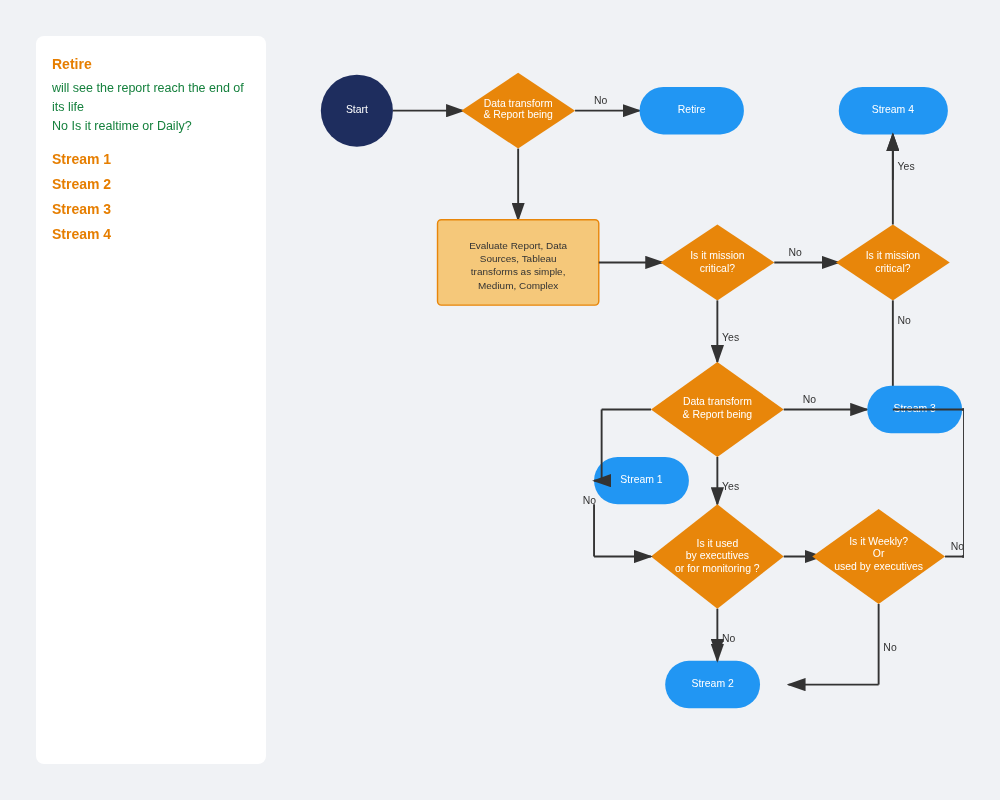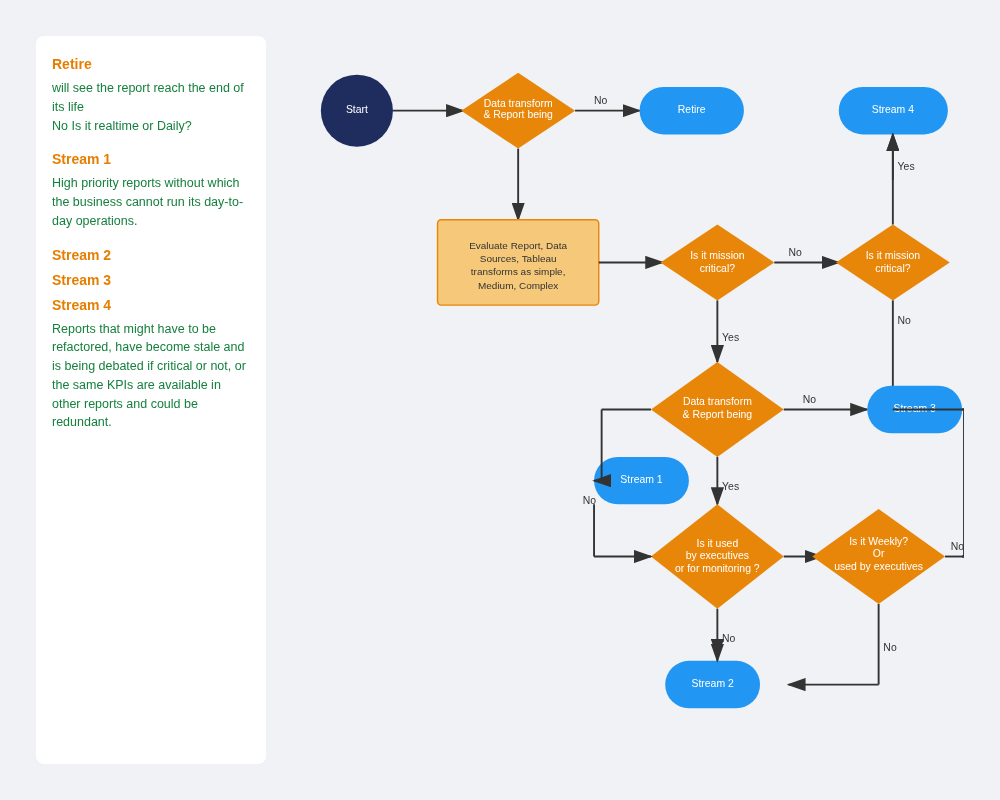--- a/index.html
+++ b/index.html
@@ -106,28 +106,26 @@
 </head>
 <body>
 
 <div class="main-container">
 
   <div class="legend-panel">
     <div class="legend-title">Retire</div>
     <div class="legend-desc">will see the report reach the end of its life<br>No Is it realtime or Daily?</div>
 
     <div class="legend-title">Stream 1</div>
-    <div class="legend-desc">High priority reports without which the business cannot run its day-to-day operations.</div>
 
     <div class="legend-title">Stream 2</div>
 
     <div class="legend-title">Stream 3</div>
 
     <div class="legend-title">Stream 4</div>
-    <div class="legend-desc">Reports that might have to be refactored, have become stale and is being debated if critical or not, or the same KPIs are available in other reports and could be redundant.</div>
   </div>
 
   <div class="flowchart-area">
     <svg class="flowchart" viewBox="0 0 720 760">
       <defs>
         <marker id="arrowhead" markerWidth="10" markerHeight="7" refX="9" refY="3.5" orient="auto">
           <polygon points="0 0, 10 3.5, 0 7" fill="#333"></polygon>
         </marker>
       </defs>
 

